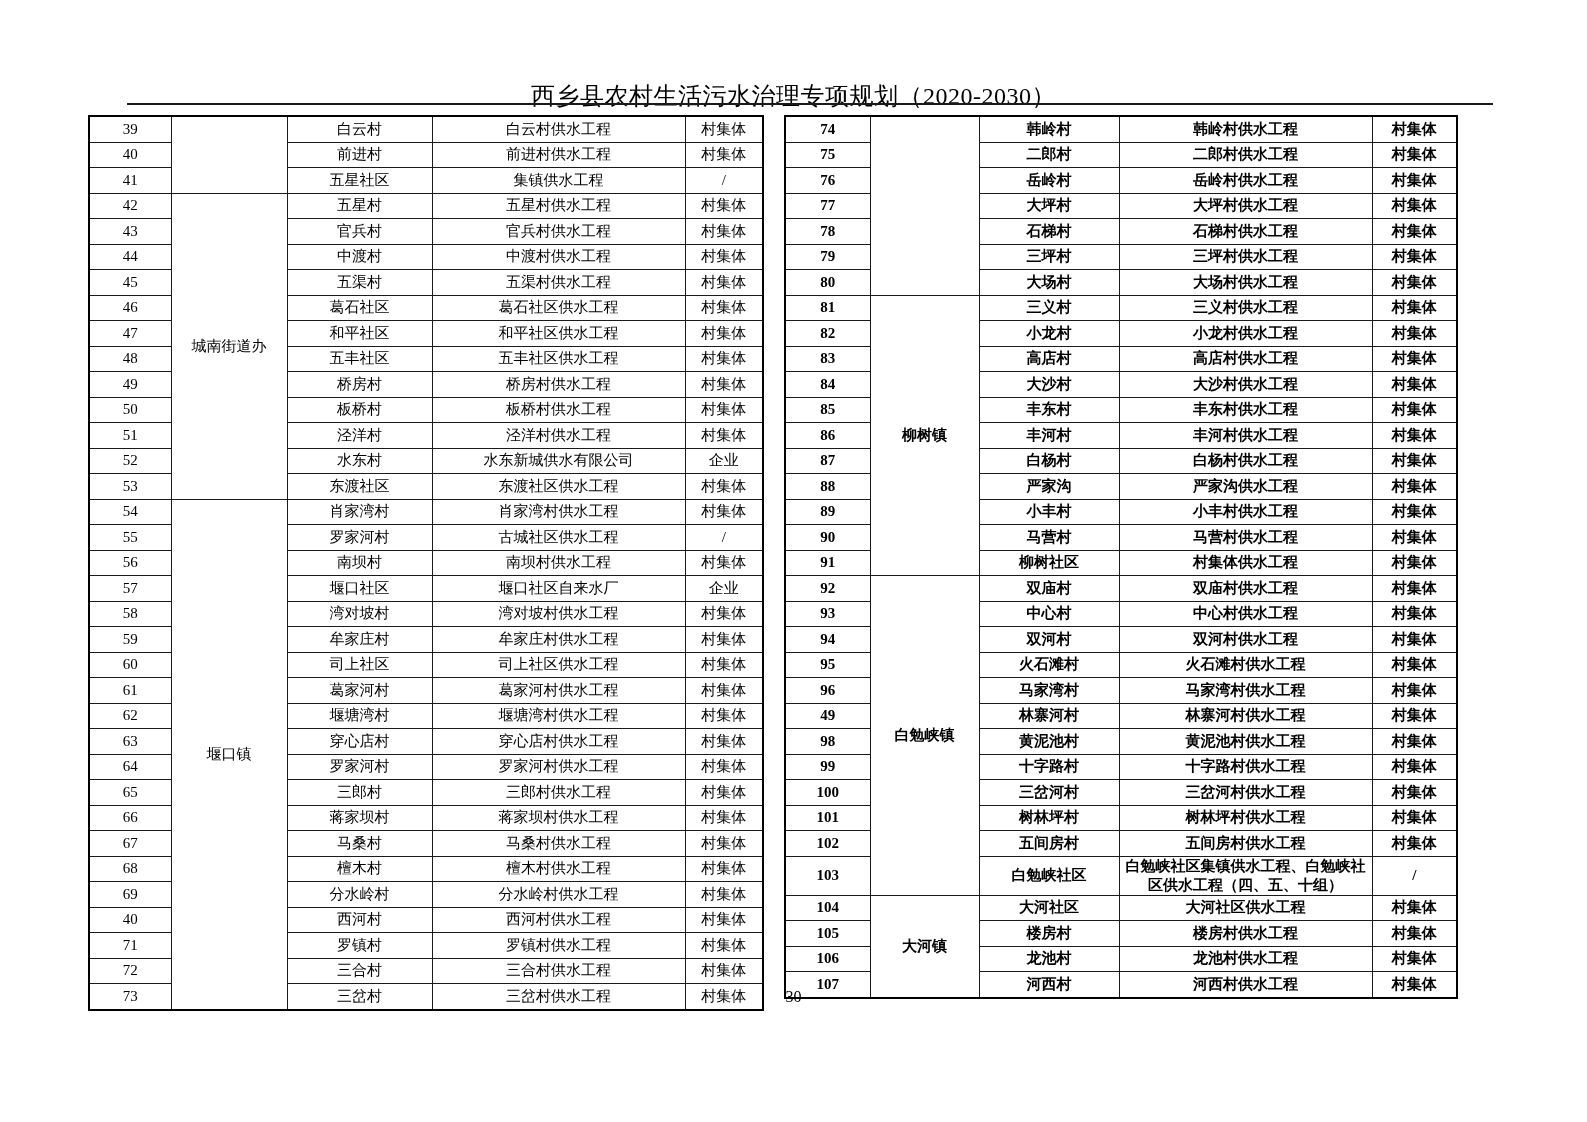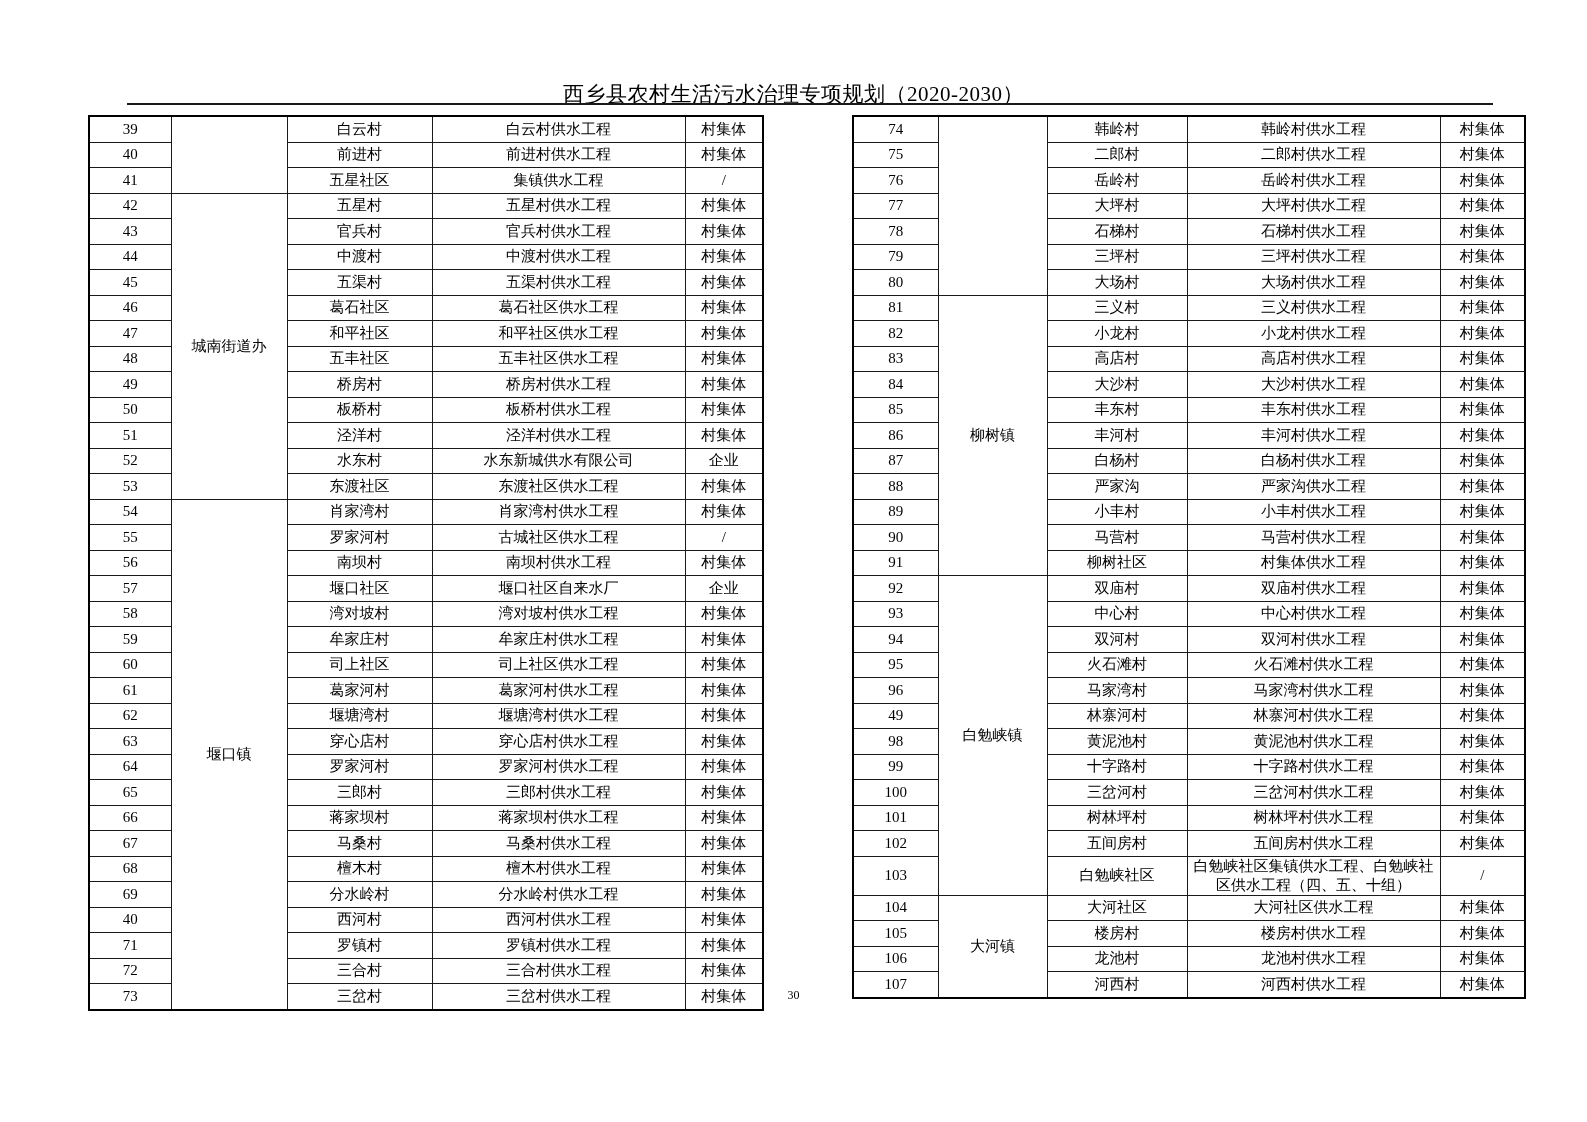--- a/index.html
+++ b/index.html
@@ -15,63 +15,63 @@
     font-family: "Liberation Serif", "DejaVu Serif", serif;
     color: #000;
     overflow: hidden;
   }
   .header-title {
     position: absolute;
     top: 80px;
     left: 0;
     width: 100%;
     text-align: center;
-    font-size: 21px;
+    font-size: 24px;
     letter-spacing: 0.5px;
     color: #000;
   }
   .header-rule {
     position: absolute;
     top: 103px;
     left: 127px;
     width: 1366px;
     height: 2px;
     background: #1a1a1a;
   }
   table.data-table {
     position: absolute;
     top: 115px;
     border-collapse: collapse;
     table-layout: fixed;
     border: 2px solid #000;
     background: #fff;
   }
   table.left-table  { left: 88px;  width: 674px; }
-  table.right-table { left: 852px; width: 672px; }
+  table.right-table { left: 784px; width: 672px; font-weight: bold; }
   table.data-table td {
     border: 1px solid #1a1a1a;
     height: 24.5px;
     padding: 0 3px;
     text-align: center;
     vertical-align: middle;
     font-size: 15px;
     line-height: 19px;
     overflow: hidden;
   }
   table.data-table td.row-number-cell {
     font-family: "Liberation Serif", "DejaVu Serif", serif;
     font-size: 15px;
   }
   .page-number {
     position: absolute;
     top: 988px;
     left: 0;
     width: 100%;
     text-align: center;
-    font-size: 12px;
+    font-size: 16px;
   }
 </style>
 </head>
 <body>
 
 <div class="page">
 
   <div class="header-title">西乡县农村生活污水治理专项规划（2020-2030）</div>
 
   <div class="header-rule"></div>

